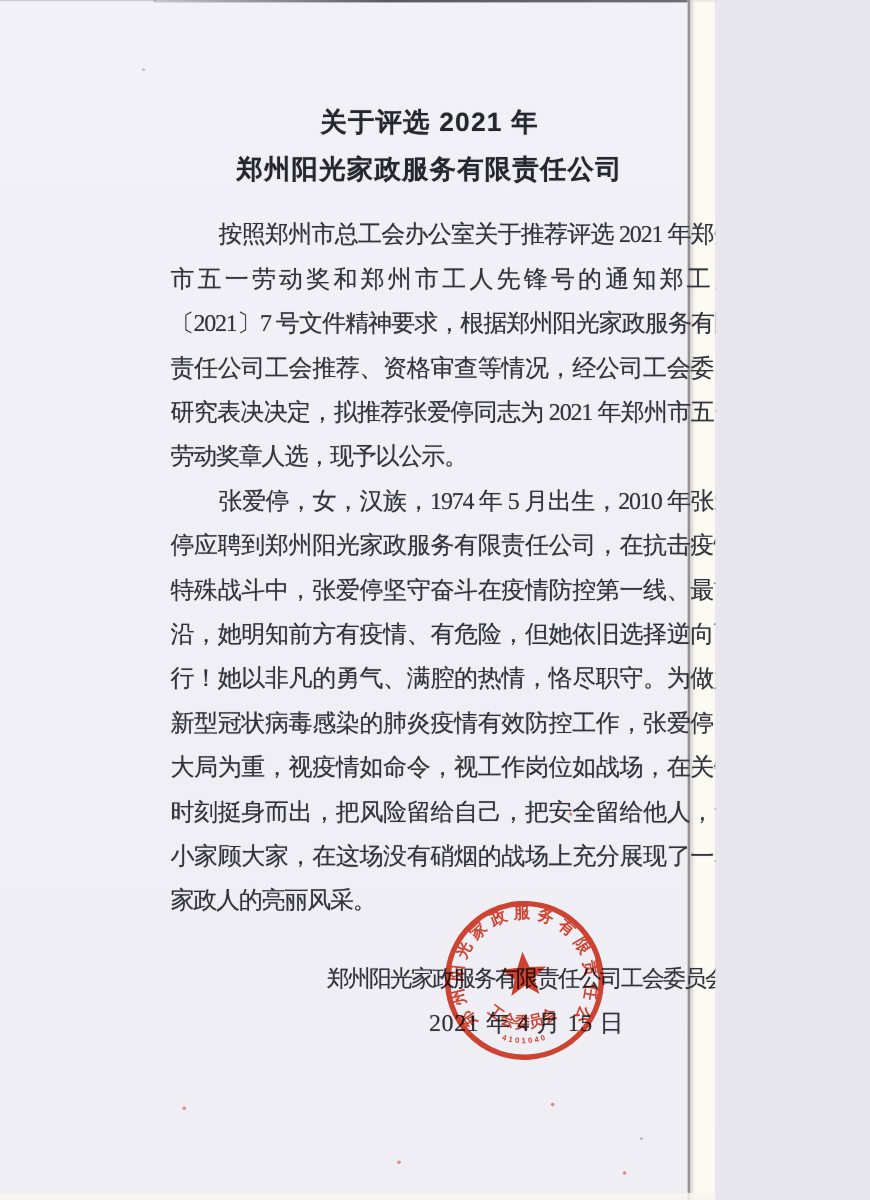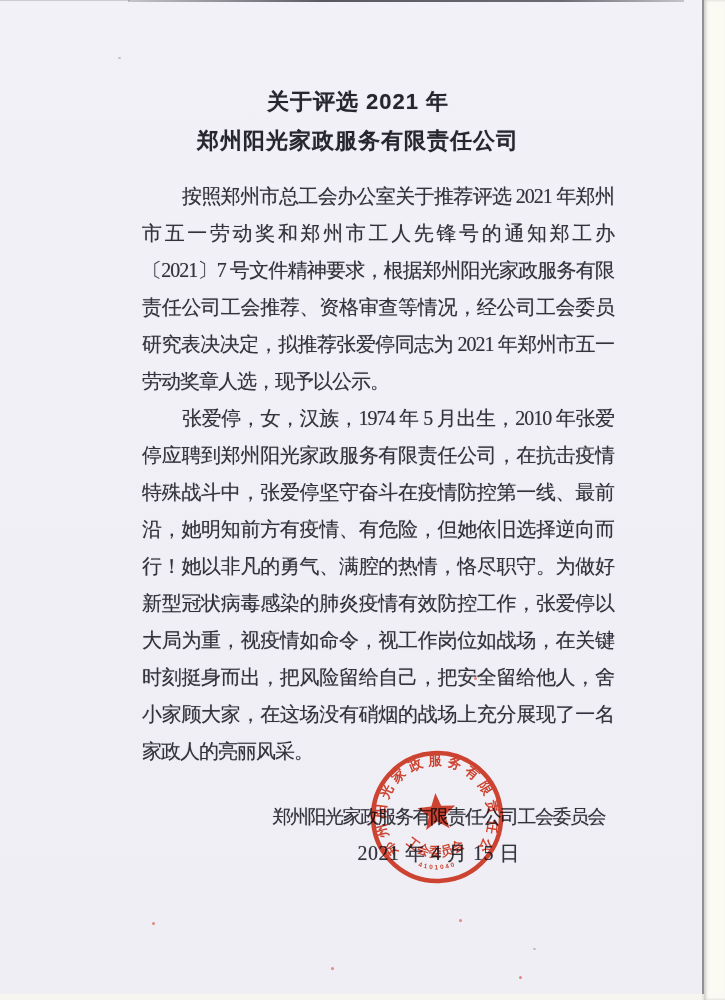--- a/index.html
+++ b/index.html
@@ -1,17 +1,17 @@
 <!DOCTYPE html>
 <html><head>
 <meta charset="utf-8">
 <style>
   html,body { margin:0; padding:0; background:#e8e7ed; }
   .page {
-    position:relative; width:725px; height:1000px; overflow:hidden;
+    position:relative; width:596px; height:1000px; overflow:hidden;
     background: linear-gradient(180deg, #f2f1f7 0%, #f0eff5 55%, #efeef4 100%);
     font-family: "Liberation Serif", "DejaVu Serif", serif;
     color:#32323c;
   }
   
   .scan-strip {
     position:absolute; top:0; right:0; width:21px; height:100%;
     background:#fbfaf3; border-left:2px solid #8f9192;
     box-shadow: inset 2px 0 3px rgba(120,120,125,.35);
   }

